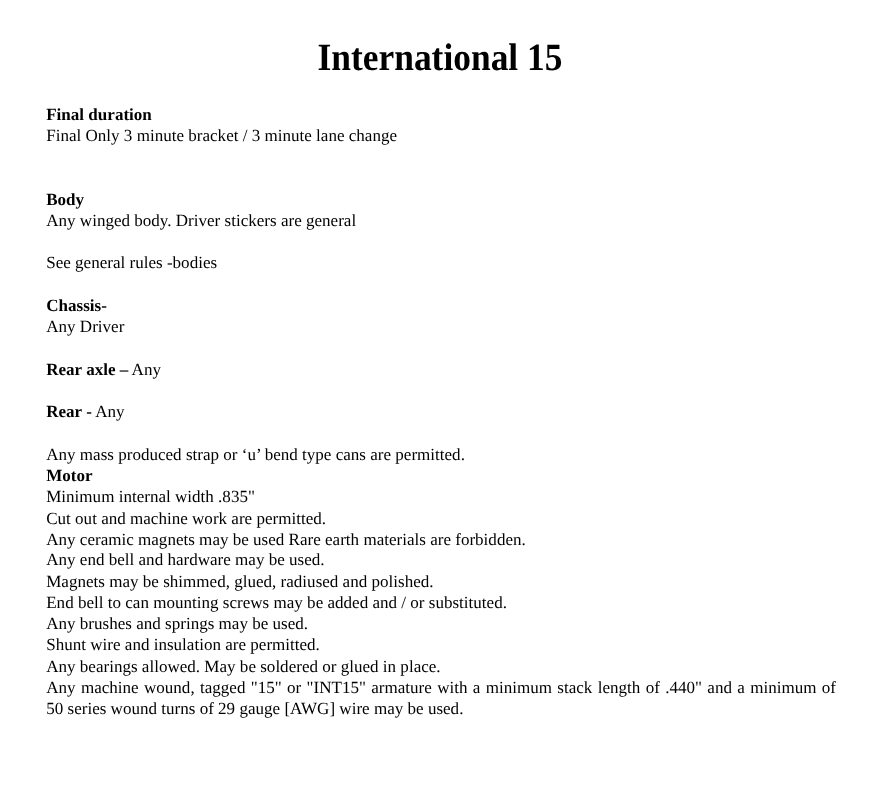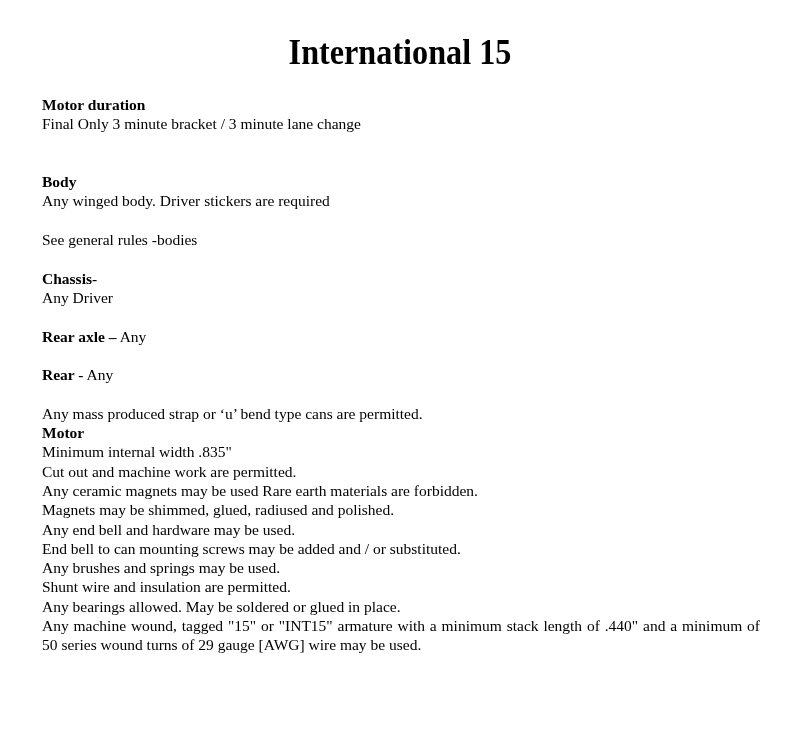--- a/index.html
+++ b/index.html
@@ -24,29 +24,29 @@
   .gap2 { height: 38.6px; }
 </style>
 </head>
 <body>
 
 <div class="title">International 15</div>
 
 <div class="content">
 
   <section>
-    <span class="line b">Motor duration</span>
+    <span class="line b">Final duration</span>
     <span class="line">Final Only 3 minute bracket / 3 minute lane change</span>
   </section>
 
   <div class="gap2"></div>
 
   <section>
     <span class="line b">Body</span>
-    <span class="line">Any winged body. Driver stickers are required</span>
+    <span class="line">Any winged body. Driver stickers are general</span>
     <div class="gap"></div>
     <span class="line">See general rules -bodies</span>
   </section>
 
   <div class="gap"></div>
 
   <section>
     <span class="line b">Chassis-</span>
     <span class="line">Any Driver</span>
   </section>
@@ -64,22 +64,22 @@
   </section>
 
   <div class="gap"></div>
 
   <section>
     <span class="line">Any mass produced strap or ‘u’ bend type cans are permitted.</span>
     <span class="line b">Motor</span>
     <span class="line">Minimum internal width .835"</span>
     <span class="line">Cut out and machine work are permitted.</span>
     <span class="line">Any ceramic magnets may be used Rare earth materials are forbidden.</span>
+    <span class="line">Any end bell and hardware may be used.</span>
     <span class="line">Magnets may be shimmed, glued, radiused and polished.</span>
-    <span class="line">Any end bell and hardware may be used.</span>
     <span class="line">End bell to can mounting screws may be added and / or substituted.</span>
     <span class="line">Any brushes and springs may be used.</span>
     <span class="line">Shunt wire and insulation are permitted.</span>
     <span class="line">Any bearings allowed. May be soldered or glued in place.</span>
     <span class="line justify">Any machine wound, tagged "15" or "INT15" armature with a minimum stack length of .440" and a minimum of 50 series wound turns of 29 gauge [AWG] wire may be used.</span>
   </section>
 
 </div>
 
 </body></html>

